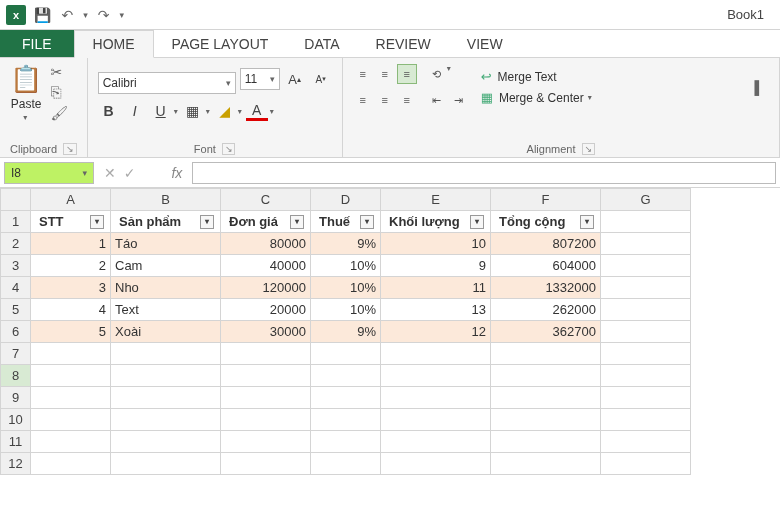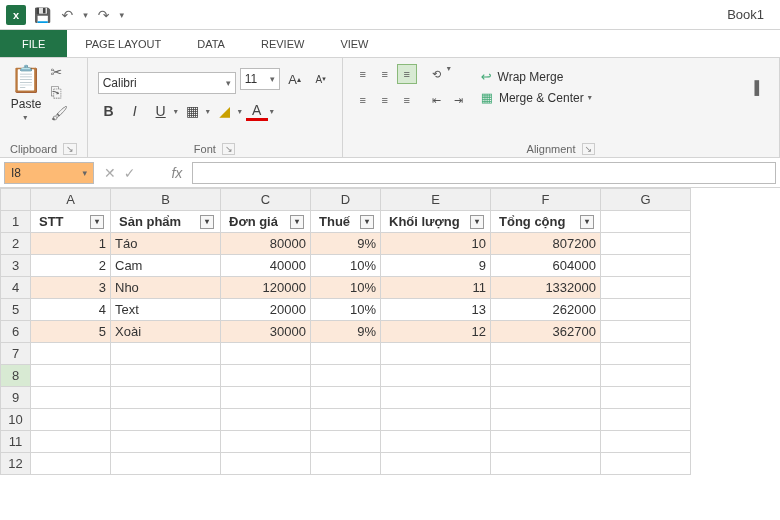--- a/index.html
+++ b/index.html
@@ -7,21 +7,21 @@
 
 
 .titlebar { height: 30px; background: #fff; display: flex; align-items: center; padding: 0 6px; border-bottom: 1px solid #d4d4d4; }
 .titlebar .excel-icon { width: 20px; height: 20px; background: #217346; color: #fff; display: flex; align-items: center; justify-content: center; font-weight: bold; font-size: 11px; border-radius: 2px; }
 .titlebar .qat { display: flex; gap: 10px; margin-left: 8px; align-items: center; }
 .titlebar .qat span { color: #666; font-size: 14px; cursor: pointer; }
 .titlebar .doc-title { margin-left: auto; margin-right: 10px; color: #444; font-size: 13px; }
 
 
 .ribbon-tabs { height: 28px; background: #fff; display: flex; align-items: stretch; border-bottom: 1px solid #d4d4d4; }
-.ribbon-tabs .tab { padding: 0 18px; display: flex; align-items: center; font-size: 11px; color: #444; cursor: pointer; text-transform: uppercase; }
+.ribbon-tabs .tab { padding: 0 18px; display: flex; align-items: center; font-size: 14px; color: #444; cursor: pointer; text-transform: uppercase; }
 .ribbon-tabs .tab.file { background: #217346; color: #fff; padding: 0 22px; }
 .ribbon-tabs .tab.active { border: 1px solid #d4d4d4; border-bottom: 1px solid #f5f5f5; background: #f5f5f5; margin-bottom: -1px; }
 
 
 .ribbon { height: 100px; background: #f5f5f5; display: flex; border-bottom: 1px solid #d4d4d4; }
 .group { border-right: 1px solid #d4d4d4; padding: 6px 10px 2px 10px; display: flex; flex-direction: column; justify-content: space-between; }
 .group-label { text-align: center; font-size: 11px; color: #666; display: flex; justify-content: center; align-items: center; gap: 6px; }
 .launcher { font-size: 9px; color: #888; border: 1px solid #ccc; padding: 0 2px; cursor: pointer; }
 
 
@@ -52,21 +52,21 @@
 .align-row { display: flex; gap: 2px; }
 .alignbox { width: 20px; height: 20px; border: 1px solid transparent; display: flex; align-items: center; justify-content: center; cursor: pointer; font-size: 11px; color: #555; }
 .alignbox.active { border: 1px solid #8ab97a; background: #d8ead3; }
 .wrap-merge { display: flex; flex-direction: column; gap: 6px; justify-content: center; }
 .wrap-btn { display: flex; align-items: center; gap: 6px; cursor: pointer; font-size: 12px; }
 .wrap-btn .icon { color: #4a7; font-size: 13px; }
 .collapse-btn { margin-left: auto; width: 20px; display: flex; align-items: center; justify-content: center; cursor: pointer; color: #666; }
 
 
 .formula-bar { height: 30px; display: flex; align-items: center; border-bottom: 1px solid #d4d4d4; padding: 3px 4px; gap: 4px; }
-.name-box { width: 90px; height: 22px; border: 1px solid #bbb; background: #fdba74; display: flex; align-items: center; padding: 0 6px; font-size: 12px; }
+.name-box { width: 90px; height: 22px; border: 1px solid #bbb; background: #bef264; display: flex; align-items: center; padding: 0 6px; font-size: 12px; }
 .name-box .arrow { margin-left: auto; font-size: 9px; color: #666; }
 .fx-btns { display: flex; gap: 8px; padding: 0 6px; color: #aaa; }
 .fx-btns span { cursor: pointer; font-size: 14px; }
 .fx-label { font-style: italic; color: #888; font-size: 14px; margin-left: 28px; }
 .formula-input { flex: 1; height: 22px; border: 1px solid #bbb; background: #fff; }
 
 
 .grid-wrap { overflow: auto; height: calc(520px - 30px - 28px - 100px - 30px); background: #fff; }
 table.sheet { border-collapse: collapse; table-layout: fixed; }
 .sheet th, .sheet td { border: 1px solid #d4d4d4; height: 22px; font-size: 13px; background: #fff; }
@@ -92,20 +92,21 @@
     <span>↶</span>
     <span style="font-size:9px">▾</span>
     <span>↷</span>
     <span style="font-size:9px">▾</span>
   </div>
   <div class="doc-title">Book1</div>
 </div>
 
 <div class="ribbon-tabs">
   <div class="tab file">FILE</div>
+  <div class="tab active">HOME</div>
   <div class="tab">PAGE LAYOUT</div>
   <div class="tab">DATA</div>
   <div class="tab">REVIEW</div>
   <div class="tab">VIEW</div>
 </div>
 
 <div class="ribbon">
 
   <div class="group">
     <div class="clipboard-body">
@@ -175,21 +176,21 @@
           <div class="alignbox">≡</div>
           <div class="alignbox">≡</div>
           <div style="width:6px"></div>
           <div class="alignbox">⇤</div>
           <div class="alignbox">⇥</div>
         </div>
       </div>
       <div class="wrap-merge">
         <div class="wrap-btn">
           <span class="icon">↩</span>
-          <span>Wrap Merge</span>
+          <span>Merge Text</span>
         </div>
         <div class="wrap-btn">
           <span class="icon">▦</span>
           <span>Merge &amp; Center</span>
           <span class="dd-arrow">▾</span>
         </div>
       </div>
       <div class="collapse-btn">▌</div>
     </div>
     <div class="group-label">

